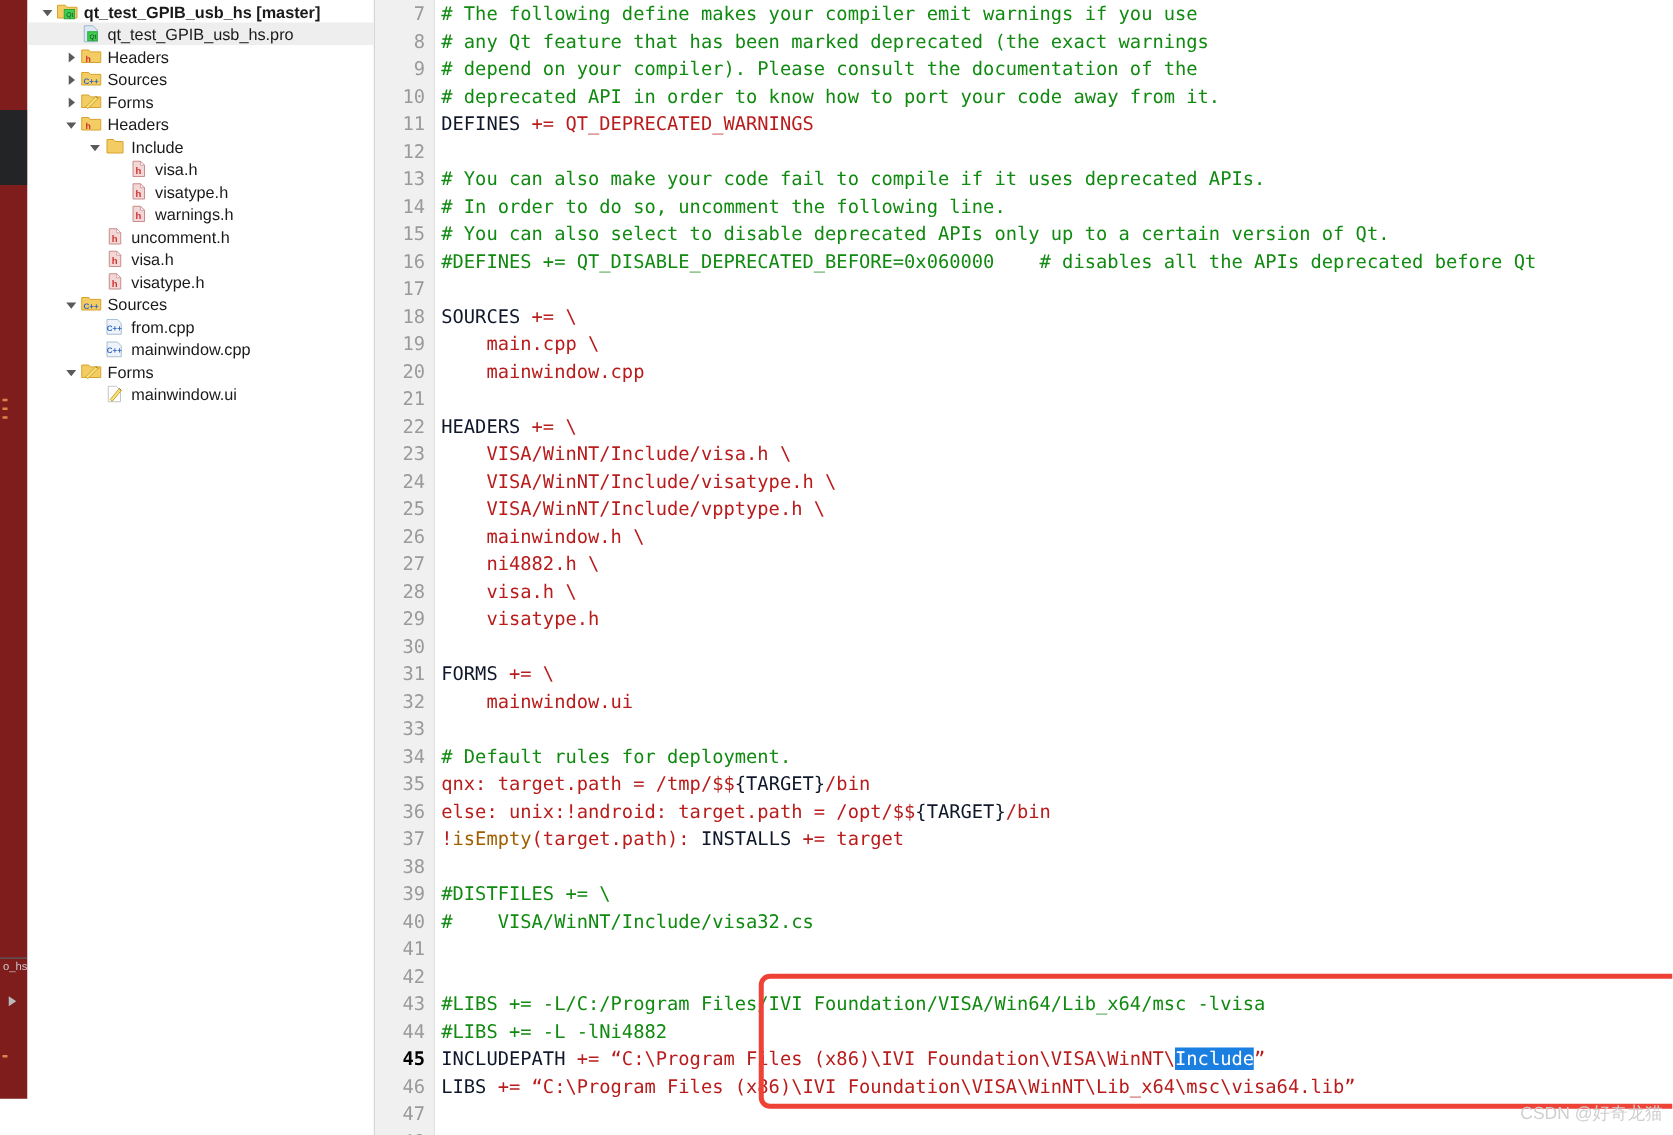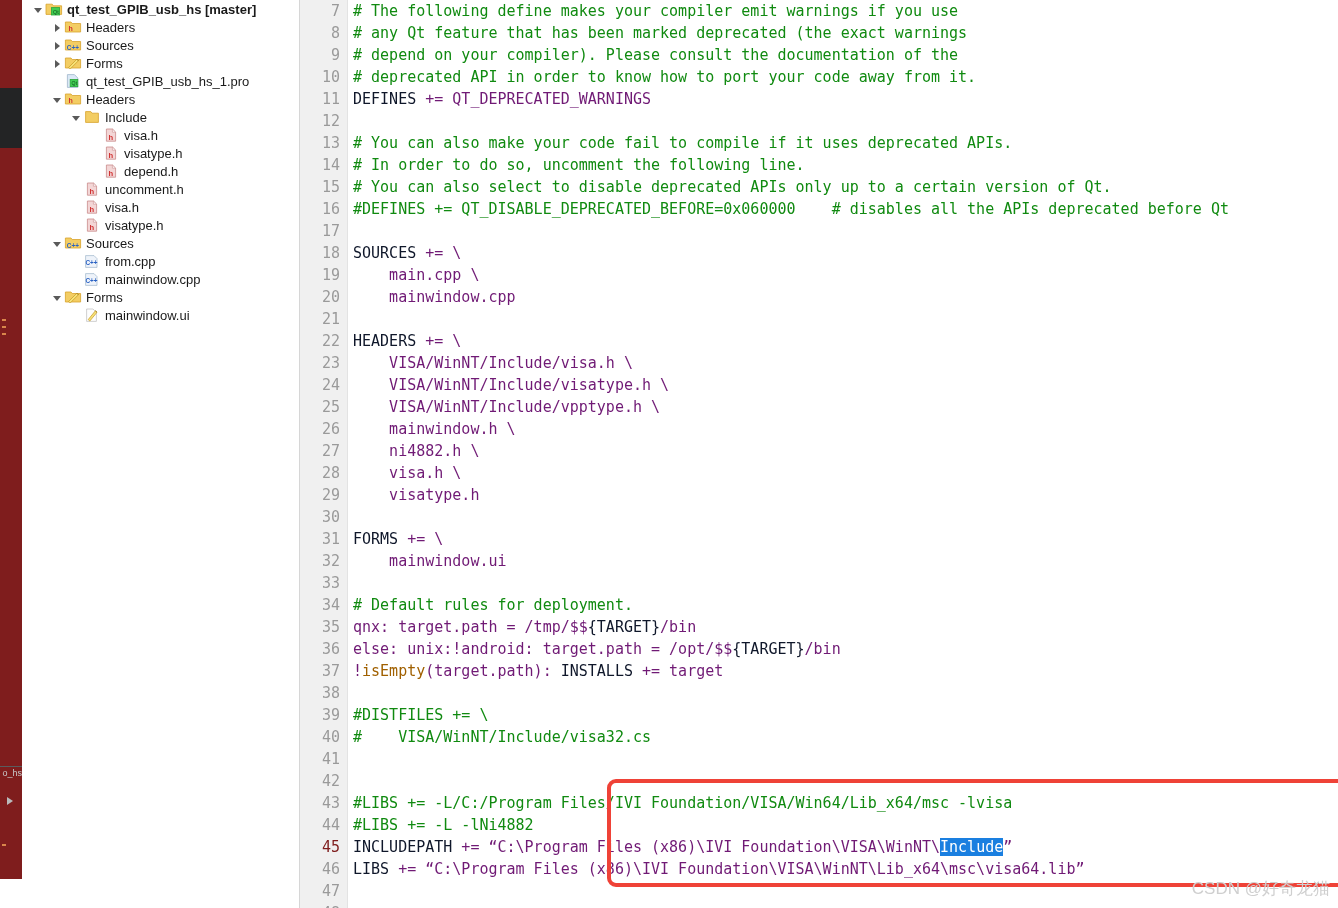--- a/index.html
+++ b/index.html
@@ -147,44 +147,44 @@
     display: block;
     white-space: pre;
   }
   .num {
     display: inline-block;
     width: 40px;
     text-align: right;
     color: #9a9a9a;
     padding-right: 0px;
   }
-  .ln.cur .num { color: #7f1d1d; font-weight: normal; }
+  .ln.cur .num { color: #000000; font-weight: bold; }
   .txt { display: inline-block; padding-left: 13px; }
 
   .cmt   { color: #108a10; }
   .kw    { color: #0f172a; }
   .var   { color: #a06000; }
-  .plain { color: #701a75; }
+  .plain { color: #b91c1c; }
   .sel-hl{ background: #1a7fe0; color: #ffffff; }
 
   
   .redbox {
     position: absolute;
     left: 307px; top: 779px;
     width: 915px; height: 108px;
     border: 4px solid #ef4237;
     border-radius: 9px;
     pointer-events: none;
   }
 
   
   .watermark {
     position: absolute;
     right: 8px; bottom: 8px;
-    font-size: 17px;
+    font-size: 14px;
     color: #cfcfcf;
     font-family: "Liberation Sans", sans-serif;
     white-space: nowrap;
   }
 </style>
 </head>
 <body>
 
 <div id="app">
 
@@ -206,65 +206,65 @@
           <span class="twisty open"></span>
           <span class="ic">
             <svg width="18" height="16" viewBox="0 0 18 16">
               <path d="M1 3.2h6.2l1.3 1.6H16.6v8.6H1z" fill="#f3cd63" stroke="#d8a22c" stroke-width=".8"></path>
               <rect x="6.4" y="6.6" width="8.2" height="7.4" fill="#41cd52" stroke="#2aa63a" stroke-width=".8"></rect>
               <text x="8.1" y="12.6" font-size="5.4" fill="#0d4a1c" font-family="Liberation Sans">Qt</text>
             </svg>
           </span>
           <span class="label">qt_test_GPIB_usb_hs [master]</span>
         </div>
-        <div class="tree-row">
-          <span style="display: inline-block; flex: 0 0 29px; width: 29px;"></span>
-          <span class="twisty closed"></span>
-          <span class="ic">
-            <svg width="18" height="16" viewBox="0 0 18 16">
-              <path d="M1.4 3h5.6l1.2 1.5h8.4V13H1.4z" fill="#f3cd63" stroke="#d8a22c" stroke-width=".8"></path>
-              <text x="4.4" y="12.4" font-size="7" font-weight="bold" fill="#d03030" font-family="Liberation Sans">h</text>
-            </svg>
-          </span>
-          <span class="label">Headers</span>
-        </div>
-        <div class="tree-row">
-          <span style="display: inline-block; flex: 0 0 29px; width: 29px;"></span>
-          <span class="twisty closed"></span>
-          <span class="ic">
-            <svg width="18" height="16" viewBox="0 0 18 16">
-              <path d="M1.4 3h5.6l1.2 1.5h8.4V13H1.4z" fill="#f3cd63" stroke="#d8a22c" stroke-width=".8"></path>
-              <text x="2.8" y="12.6" font-size="6.4" font-weight="bold" fill="#2a62c4" font-family="Liberation Sans">C++</text>
-            </svg>
-          </span>
-          <span class="label">Sources</span>
-        </div>
-        <div class="tree-row">
-          <span style="display: inline-block; flex: 0 0 29px; width: 29px;"></span>
-          <span class="twisty closed"></span>
-          <span class="ic">
-            <svg width="18" height="16" viewBox="0 0 18 16">
-              <path d="M1.4 3h5.6l1.2 1.5h8.4V13H1.4z" fill="#f3cd63" stroke="#d8a22c" stroke-width=".8"></path>
-              <path d="M4.6 12.4 L12.8 4.2 l1.6 1.6 L6.2 14z" fill="#f6e27a" stroke="#c79a22" stroke-width=".7"></path>
-              <path d="M12.8 4.2 l1.6 1.6" stroke="#8c6a12" stroke-width=".8"></path>
-            </svg>
-          </span>
-          <span class="label">Forms</span>
-        </div>
-        <div class="tree-row">
+        <div class="tree-row sel">
           <span style="display: inline-block; flex: 0 0 29px; width: 29px;"></span>
           <span class="twisty none"></span>
           <span class="ic">
             <svg width="18" height="16" viewBox="0 0 18 16">
               <path d="M3.4 1.6h7l3.4 3.4v9.4H3.4z" fill="#dbe8f6" stroke="#9fb6cc" stroke-width=".8"></path>
               <rect x="6.2" y="6.4" width="7.6" height="7.2" fill="#41cd52" stroke="#2aa63a" stroke-width=".8"></rect>
               <text x="7.6" y="12.4" font-size="5.2" fill="#0d4a1c" font-family="Liberation Sans">Qt</text>
             </svg>
           </span>
-          <span class="label">qt_test_GPIB_usb_hs_1.pro</span>
+          <span class="label">qt_test_GPIB_usb_hs.pro</span>
+        </div>
+        <div class="tree-row">
+          <span style="display: inline-block; flex: 0 0 29px; width: 29px;"></span>
+          <span class="twisty closed"></span>
+          <span class="ic">
+            <svg width="18" height="16" viewBox="0 0 18 16">
+              <path d="M1.4 3h5.6l1.2 1.5h8.4V13H1.4z" fill="#f3cd63" stroke="#d8a22c" stroke-width=".8"></path>
+              <text x="4.4" y="12.4" font-size="7" font-weight="bold" fill="#d03030" font-family="Liberation Sans">h</text>
+            </svg>
+          </span>
+          <span class="label">Headers</span>
+        </div>
+        <div class="tree-row">
+          <span style="display: inline-block; flex: 0 0 29px; width: 29px;"></span>
+          <span class="twisty closed"></span>
+          <span class="ic">
+            <svg width="18" height="16" viewBox="0 0 18 16">
+              <path d="M1.4 3h5.6l1.2 1.5h8.4V13H1.4z" fill="#f3cd63" stroke="#d8a22c" stroke-width=".8"></path>
+              <text x="2.8" y="12.6" font-size="6.4" font-weight="bold" fill="#2a62c4" font-family="Liberation Sans">C++</text>
+            </svg>
+          </span>
+          <span class="label">Sources</span>
+        </div>
+        <div class="tree-row">
+          <span style="display: inline-block; flex: 0 0 29px; width: 29px;"></span>
+          <span class="twisty closed"></span>
+          <span class="ic">
+            <svg width="18" height="16" viewBox="0 0 18 16">
+              <path d="M1.4 3h5.6l1.2 1.5h8.4V13H1.4z" fill="#f3cd63" stroke="#d8a22c" stroke-width=".8"></path>
+              <path d="M4.6 12.4 L12.8 4.2 l1.6 1.6 L6.2 14z" fill="#f6e27a" stroke="#c79a22" stroke-width=".7"></path>
+              <path d="M12.8 4.2 l1.6 1.6" stroke="#8c6a12" stroke-width=".8"></path>
+            </svg>
+          </span>
+          <span class="label">Forms</span>
         </div>
         <div class="tree-row">
           <span style="display: inline-block; flex: 0 0 29px; width: 29px;"></span>
           <span class="twisty open"></span>
           <span class="ic">
             <svg width="18" height="16" viewBox="0 0 18 16">
               <path d="M1.4 3h5.6l1.2 1.5h8.4V13H1.4z" fill="#f3cd63" stroke="#d8a22c" stroke-width=".8"></path>
               <text x="4.4" y="12.4" font-size="7" font-weight="bold" fill="#d03030" font-family="Liberation Sans">h</text>
             </svg>
           </span>
@@ -307,21 +307,21 @@
         <div class="tree-row">
           <span style="display: inline-block; flex: 0 0 67px; width: 67px;"></span>
           <span class="twisty none"></span>
           <span class="ic">
             <svg width="18" height="16" viewBox="0 0 18 16">
               <path d="M4.4 2h6l3.2 3.2v9H4.4z" fill="#f3d6d6" stroke="#c98c8c" stroke-width=".8"></path>
               <path d="M10.4 2l3.2 3.2h-3.2z" fill="#ffffff" stroke="#c98c8c" stroke-width=".6"></path>
               <text x="6.4" y="12.6" font-size="7.6" font-weight="bold" fill="#d03030" font-family="Liberation Sans">h</text>
             </svg>
           </span>
-          <span class="label">depend.h</span>
+          <span class="label">warnings.h</span>
         </div>
         <div class="tree-row">
           <span style="display: inline-block; flex: 0 0 48px; width: 48px;"></span>
           <span class="twisty none"></span>
           <span class="ic">
             <svg width="18" height="16" viewBox="0 0 18 16">
               <path d="M4.4 2h6l3.2 3.2v9H4.4z" fill="#f3d6d6" stroke="#c98c8c" stroke-width=".8"></path>
               <path d="M10.4 2l3.2 3.2h-3.2z" fill="#ffffff" stroke="#c98c8c" stroke-width=".6"></path>
               <text x="6.4" y="12.6" font-size="7.6" font-weight="bold" fill="#d03030" font-family="Liberation Sans">h</text>
             </svg>

